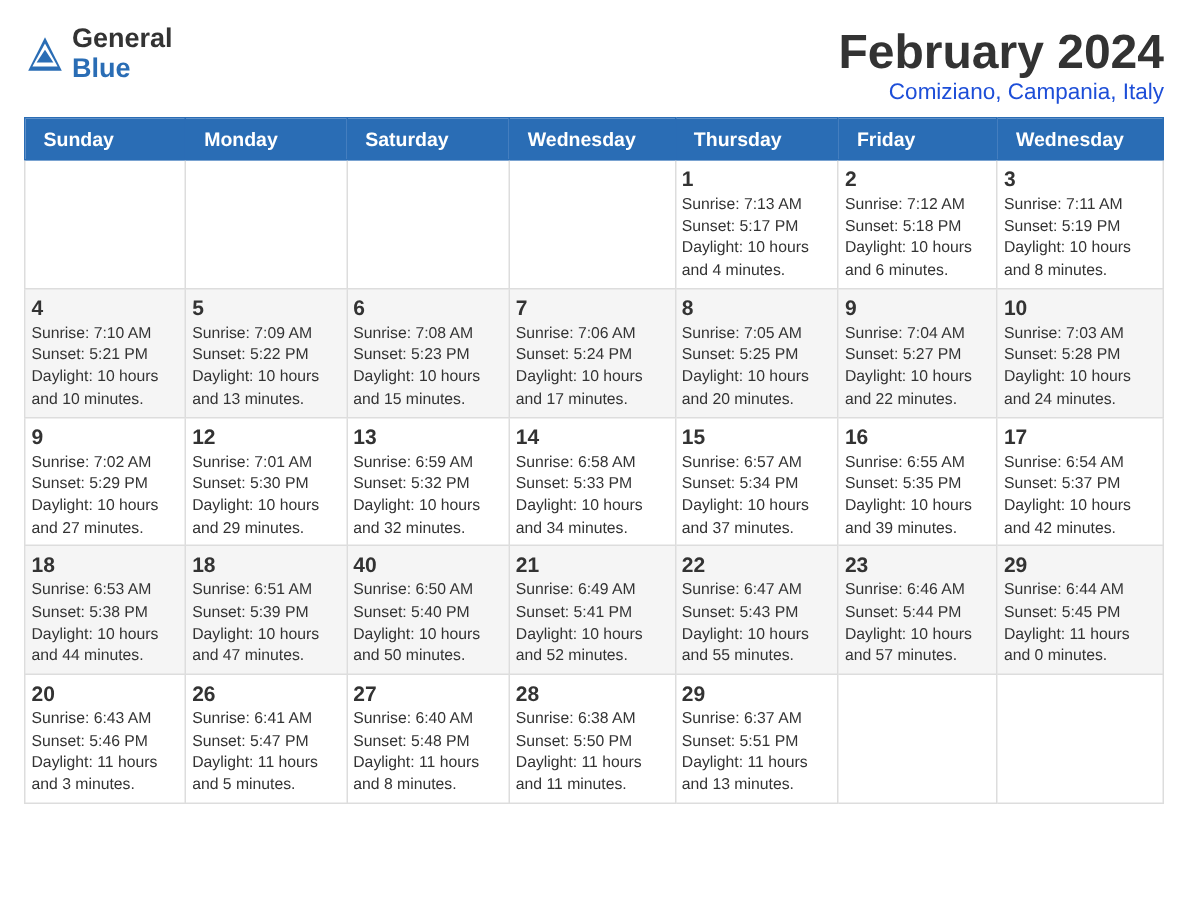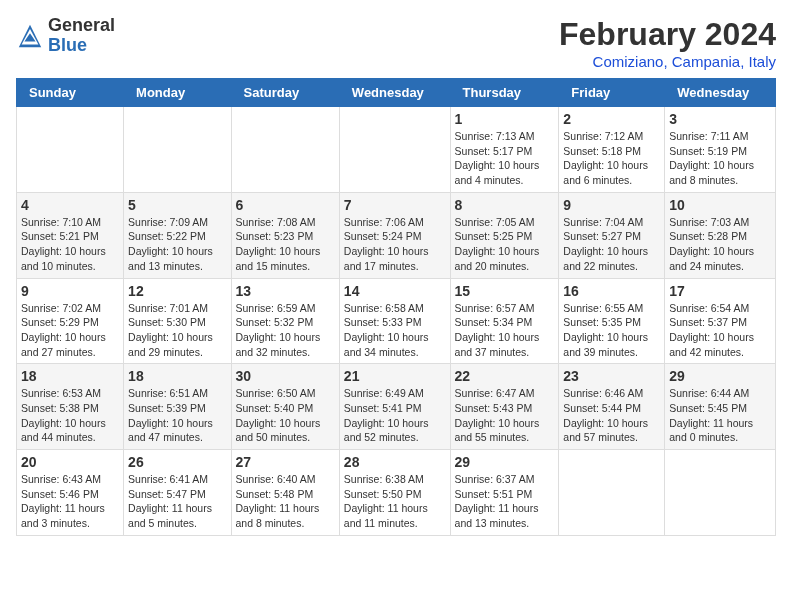--- a/index.html
+++ b/index.html
@@ -216,21 +216,21 @@
       <tr>
         <td>
           <span class="day-num">18</span>
           <div class="day-info">Sunrise: 6:53 AM<br>Sunset: 5:38 PM<br>Daylight: 10 hours<br>and 44 minutes.</div>
         </td>
         <td>
           <span class="day-num">18</span>
           <div class="day-info">Sunrise: 6:51 AM<br>Sunset: 5:39 PM<br>Daylight: 10 hours<br>and 47 minutes.</div>
         </td>
         <td>
-          <span class="day-num">30</span>
+          <span class="day-num">40</span>
           <div class="day-info">Sunrise: 6:50 AM<br>Sunset: 5:40 PM<br>Daylight: 10 hours<br>and 50 minutes.</div>
         </td>
         <td>
           <span class="day-num">21</span>
           <div class="day-info">Sunrise: 6:49 AM<br>Sunset: 5:41 PM<br>Daylight: 10 hours<br>and 52 minutes.</div>
         </td>
         <td>
           <span class="day-num">22</span>
           <div class="day-info">Sunrise: 6:47 AM<br>Sunset: 5:43 PM<br>Daylight: 10 hours<br>and 55 minutes.</div>
         </td>

